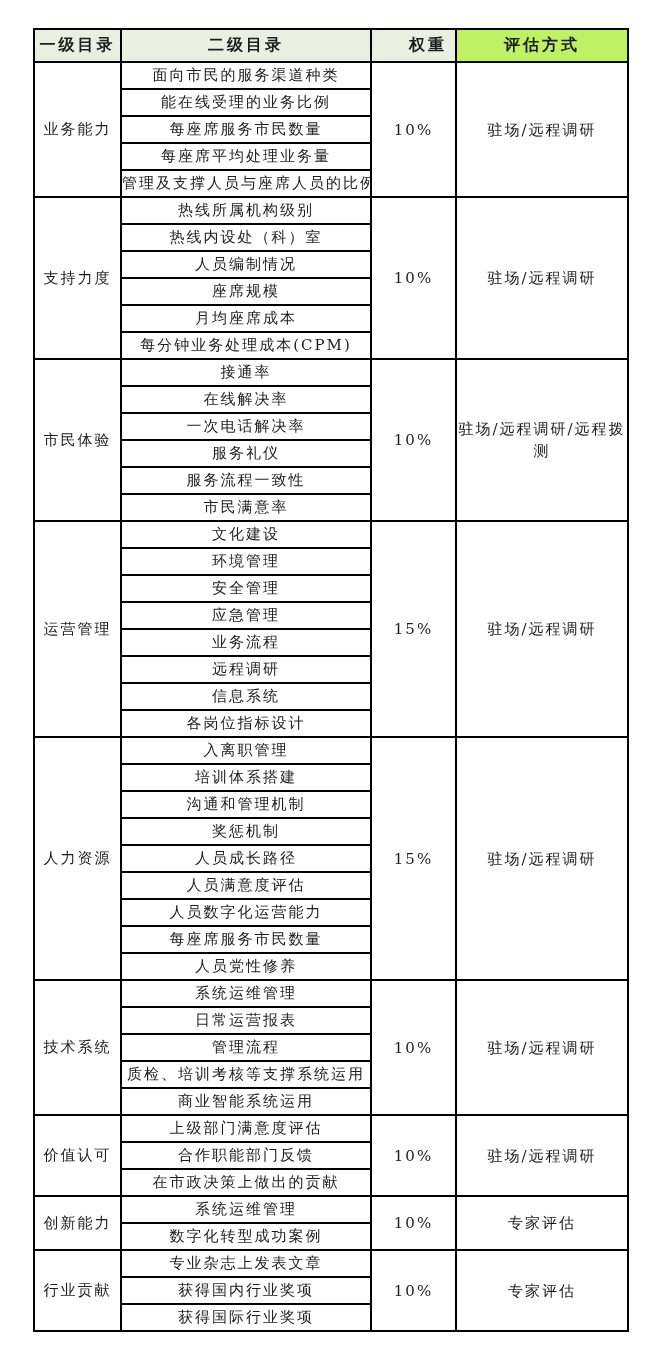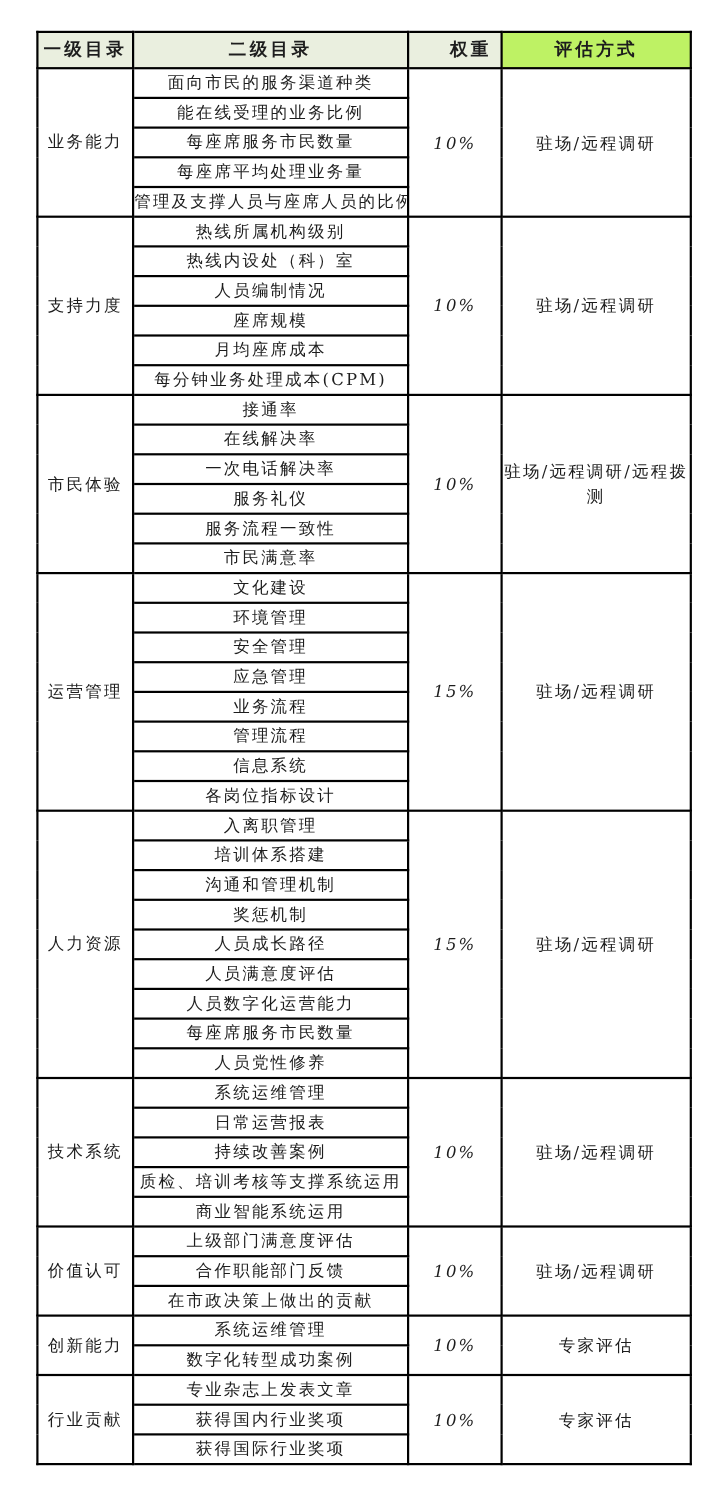--- a/index.html
+++ b/index.html
@@ -47,21 +47,20 @@
     white-space:nowrap;
     overflow:hidden;
   }
   td.cat{
     white-space:nowrap;
     overflow:hidden;
   }
   td.weight{
     letter-spacing:0;
     font-size:15px;
-    font-style:italic;
   }
   td.method{
     white-space:normal;
     line-height:22px;
     padding:0 6px;
     margin-top:20px;
   }
 </style>
 </head>
 <body>
@@ -155,21 +154,21 @@
         <tr>
           <td class="item">安全管理</td>
         </tr>
         <tr>
           <td class="item">应急管理</td>
         </tr>
         <tr>
           <td class="item">业务流程</td>
         </tr>
         <tr>
-          <td class="item">管理流程</td>
+          <td class="item">远程调研</td>
         </tr>
         <tr>
           <td class="item">信息系统</td>
         </tr>
         <tr>
           <td class="item">各岗位指标设计</td>
         </tr>
         <tr>
           <td class="cat" rowspan="9">人力资源</td>
           <td class="item">入离职管理</td>
@@ -203,21 +202,21 @@
         <tr>
           <td class="cat" rowspan="5">技术系统</td>
           <td class="item">系统运维管理</td>
           <td class="weight" rowspan="5">10%</td>
           <td class="method" rowspan="5">驻场/远程调研</td>
         </tr>
         <tr>
           <td class="item">日常运营报表</td>
         </tr>
         <tr>
-          <td class="item">持续改善案例</td>
+          <td class="item">管理流程</td>
         </tr>
         <tr>
           <td class="item">质检、培训考核等支撑系统运用</td>
         </tr>
         <tr>
           <td class="item">商业智能系统运用</td>
         </tr>
         <tr>
           <td class="cat" rowspan="3">价值认可</td>
           <td class="item">上级部门满意度评估</td>

